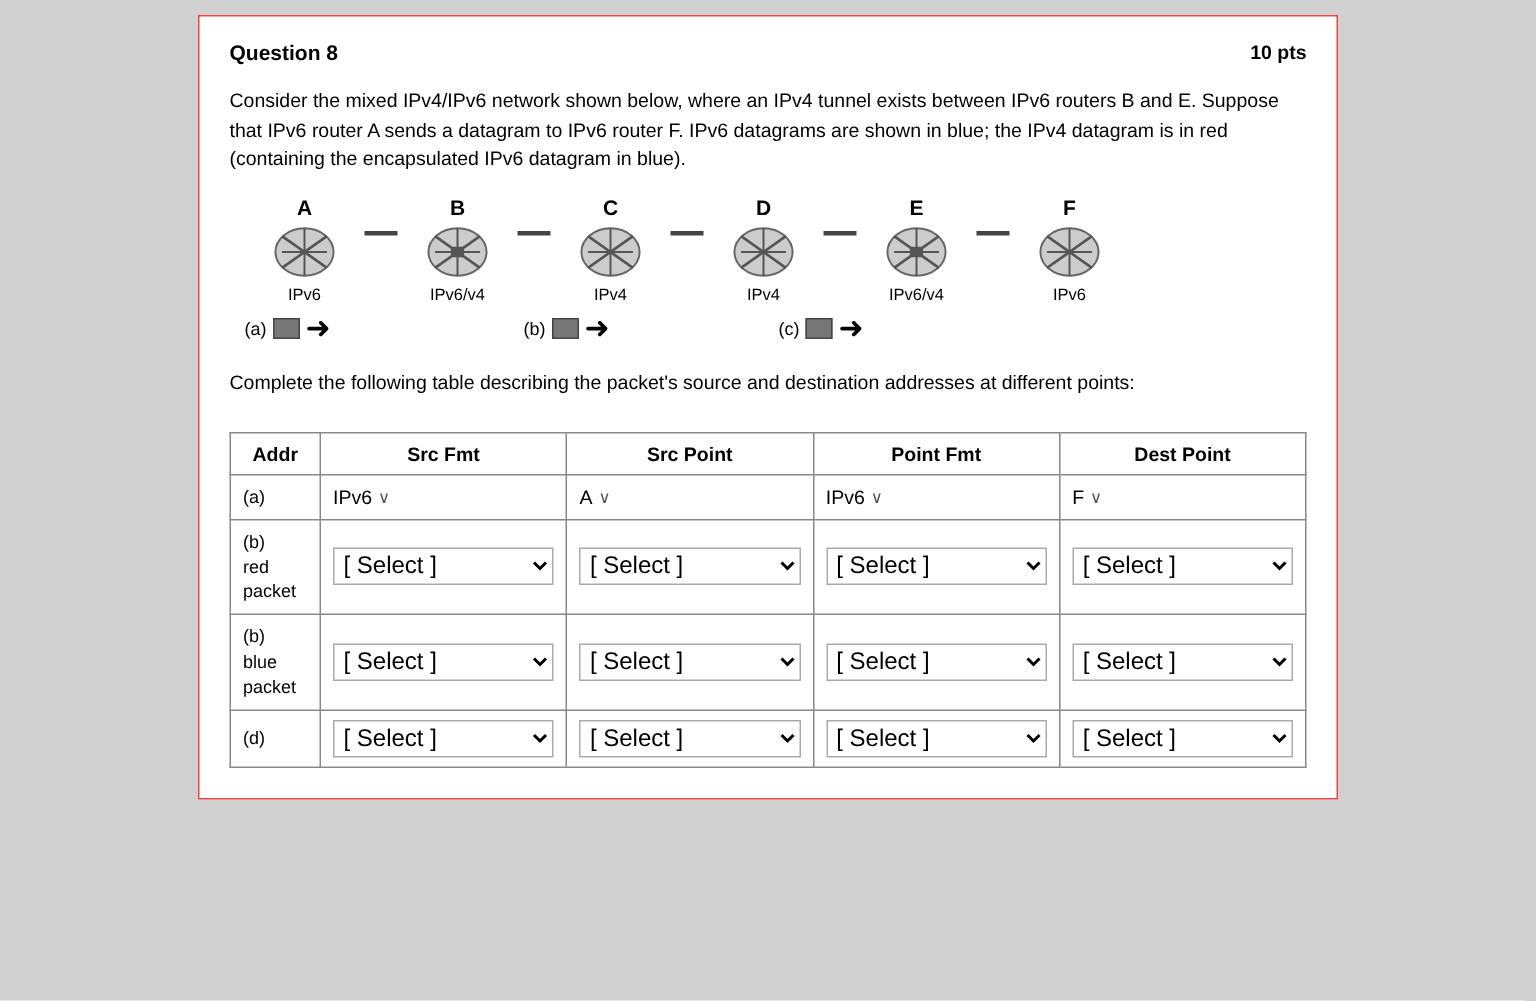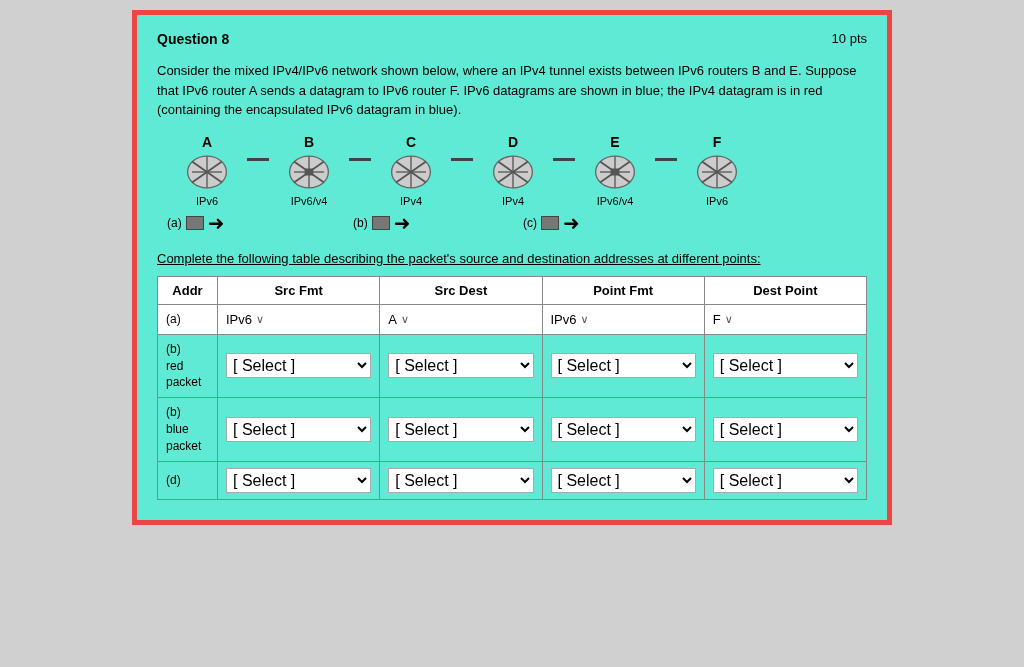--- a/index.html
+++ b/index.html
@@ -7,50 +7,49 @@
       font-family: Arial, sans-serif;
       font-size: 13px;
       background: #d0d0d0;
       display: flex;
       justify-content: center;
       align-items: flex-start;
       min-height: 667px;
       padding: 10px;
     }
     .question-container {
-      background: #5eead4;
-      border: 5px solid #ef4444;
+      background: #ffffff;
+      border: 1px solid #ef4444;
       width: 760px;
       padding: 16px 20px 20px 20px;
     }
     .question-header {
       display: flex;
       justify-content: space-between;
       align-items: flex-start;
       margin-bottom: 14px;
     }
     .question-title {
       font-weight: bold;
       font-size: 14px;
     }
     .question-pts {
       font-size: 13px;
-      font-weight: normal;
+      font-weight: bold;
     }
     .question-body {
       font-size: 13px;
       line-height: 1.5;
       margin-bottom: 14px;
     }
 
     .desc-text {
       font-size: 13px;
-      margin-bottom: 8px;
+      margin-bottom: 24px;
       line-height: 1.5;
-      text-decoration: underline;
     }
 
     
     .answer-table {
       width: 100%;
       border-collapse: collapse;
       font-size: 13px;
     }
     .answer-table th, .answer-table td {
       border: 1px solid #888;
@@ -262,21 +261,21 @@
     </div>
   </div>
 
   <div class="desc-text">Complete the following table describing the packet's source and destination addresses at different points:</div>
 
   <table class="answer-table">
     <thead>
       <tr>
         <th>Addr</th>
         <th>Src Fmt</th>
-        <th>Src Dest</th>
+        <th>Src Point</th>
         <th>Point Fmt</th>
         <th>Dest Point</th>
       </tr>
     </thead>
     <tbody>
 
       <tr class="row-a">
         <td class="point-cell">(a)</td>
         <td>
           <div style="display:flex; align-items:center; gap:4px;">

